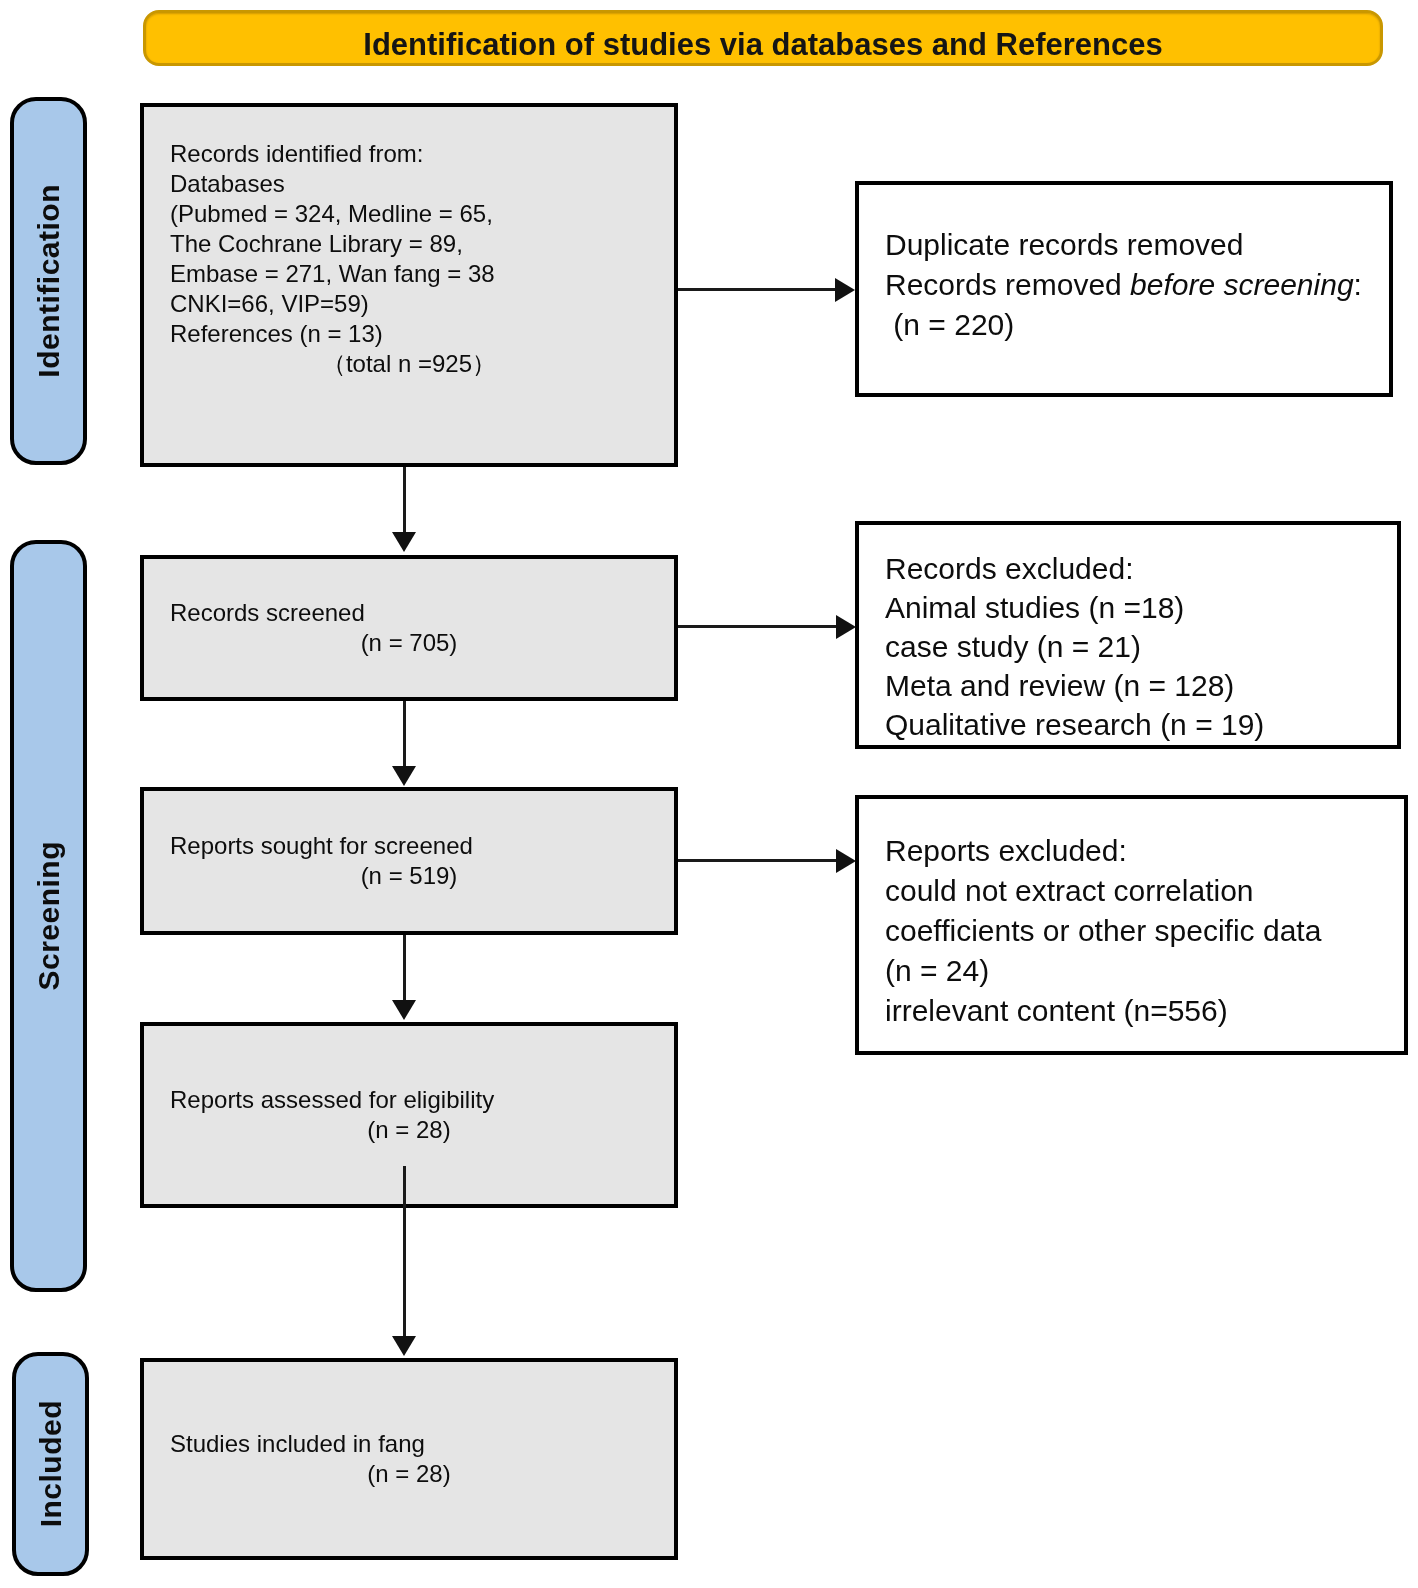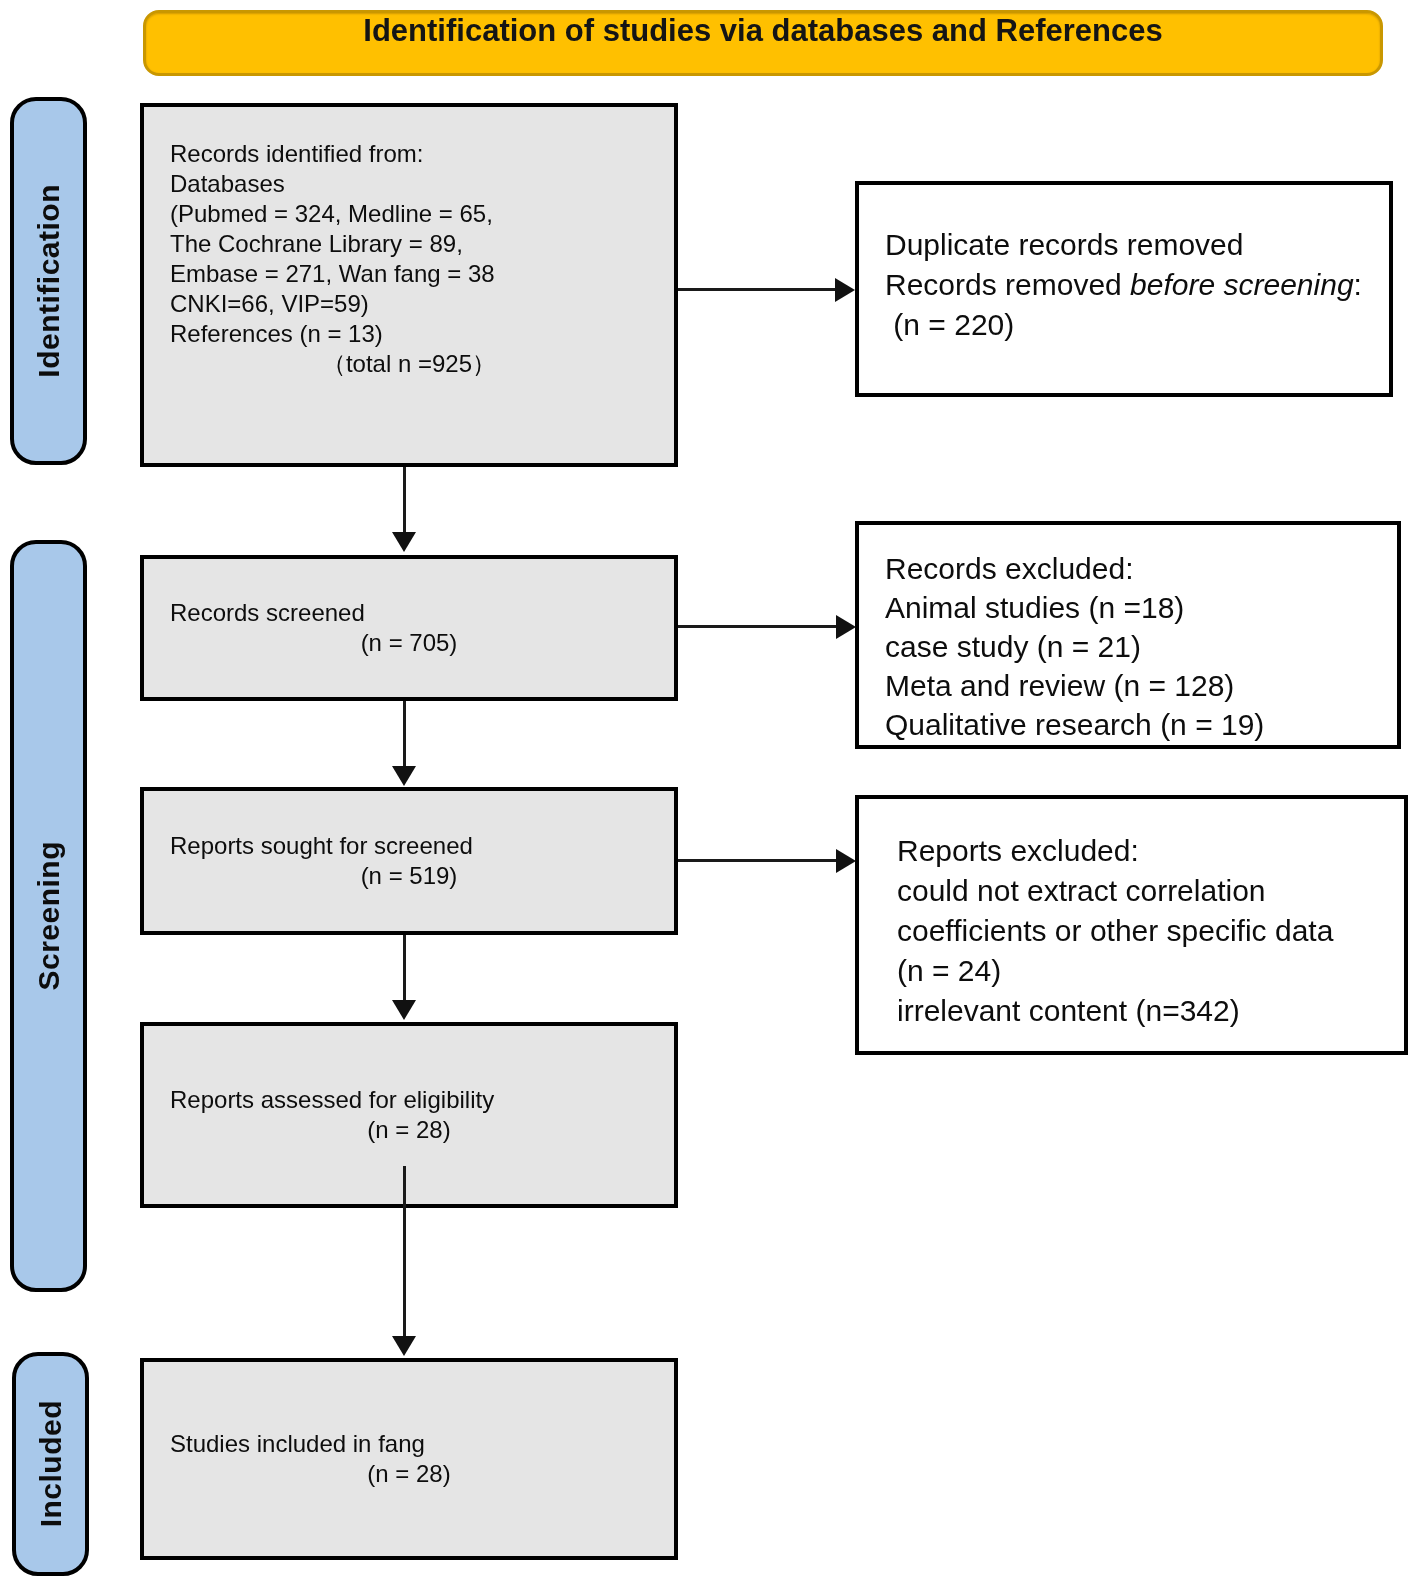--- a/index.html
+++ b/index.html
@@ -3,25 +3,25 @@
 <meta charset="utf-8">
 <style>
   * { margin:0; padding:0; box-sizing:border-box; }
   body { background:#ffffff; font-family:"Liberation Sans", sans-serif; }
   .canvas {
     position:relative; width:1418px; height:1588px; background:#ffffff;
     color:#111; overflow:hidden;
   }
   
   .header-banner {
-    position:absolute; left:143px; top:10px; width:1240px; height:66px;
+    position:absolute; left:143px; top:10px; width:1240px; height:56px;
     background:var(--header-bg, #FFC000);
     border:3px solid var(--header-border, #C99700);
     border-radius:16px;
-    display:flex; align-items:flex-start; justify-content:center;
+    display:flex; align-items:flex-end; justify-content:center;
     box-shadow:0 1px 2px rgba(120,80,0,.35) inset;
   }
   .header-banner .title { font-size:31px; font-weight:bold; color:#151515; }
 
   
   .stage {
     position:absolute; background:var(--stage-bg, #A8C8EA);
     border:4px solid #000; border-radius:26px;
     display:flex; align-items:center; justify-content:center;
   }
@@ -46,21 +46,21 @@
   .box-screened  { top:555px; height:146px; }
   .box-sought    { top:787px; height:148px; }
   .box-assessed  { top:1022px; height:186px; }
   .box-included  { top:1358px; height:202px; }
   .main-two-line .count { text-align:center; }
 
   .rbox { left:855px; background:#fff; border:4px solid #000; position:absolute;
           font-size:30px; line-height:1.33; color:#0d0d0d; }
   .box-removed          { top:181px; width:538px; height:216px; padding:40px 26px 0 26px; }
   .box-records-excluded { top:521px; width:546px; height:228px; padding:24px 10px 0 26px; line-height:1.3; }
-  .box-reports-excluded { top:795px; width:553px; height:260px; padding:32px 26px 0 38px; }
+  .box-reports-excluded { top:795px; width:553px; height:260px; padding:32px 26px 0 26px; }
   .rbox .ln { white-space:pre-wrap; }
   .italic { font-style:italic; }
 
   
   .arrow-line { position:absolute; background:#1a1a1a; }
   .hline { height:3px; }
   .vline { width:3px; }
   .head-right { position:absolute; width:0; height:0;
     border-top:12px solid transparent; border-bottom:12px solid transparent;
     border-left:20px solid #111; }
@@ -120,21 +120,21 @@
   <div class="fbox main-two-line box-sought">
     <div class="ln">Reports sought for screened</div>
     <div class="ln count">(n = 519)</div>
   </div>
 
   <div class="rbox box-reports-excluded">
     <div class="ln">Reports excluded:</div>
     <div class="ln">could not extract correlation</div>
     <div class="ln">coefficients or other specific data</div>
     <div class="ln">(n = 24)</div>
-    <div class="ln">irrelevant content (n=342)</div>
+    <div class="ln">irrelevant content (n=556)</div>
   </div>
 
   <div class="fbox main-two-line box-assessed">
     <div class="ln">Reports assessed for eligibility</div>
     <div class="ln count">(n = 28)</div>
   </div>
 
   <div class="fbox main-two-line box-included">
     <div class="ln">Studies included in fang</div>
     <div class="ln count">(n = 28)</div>

